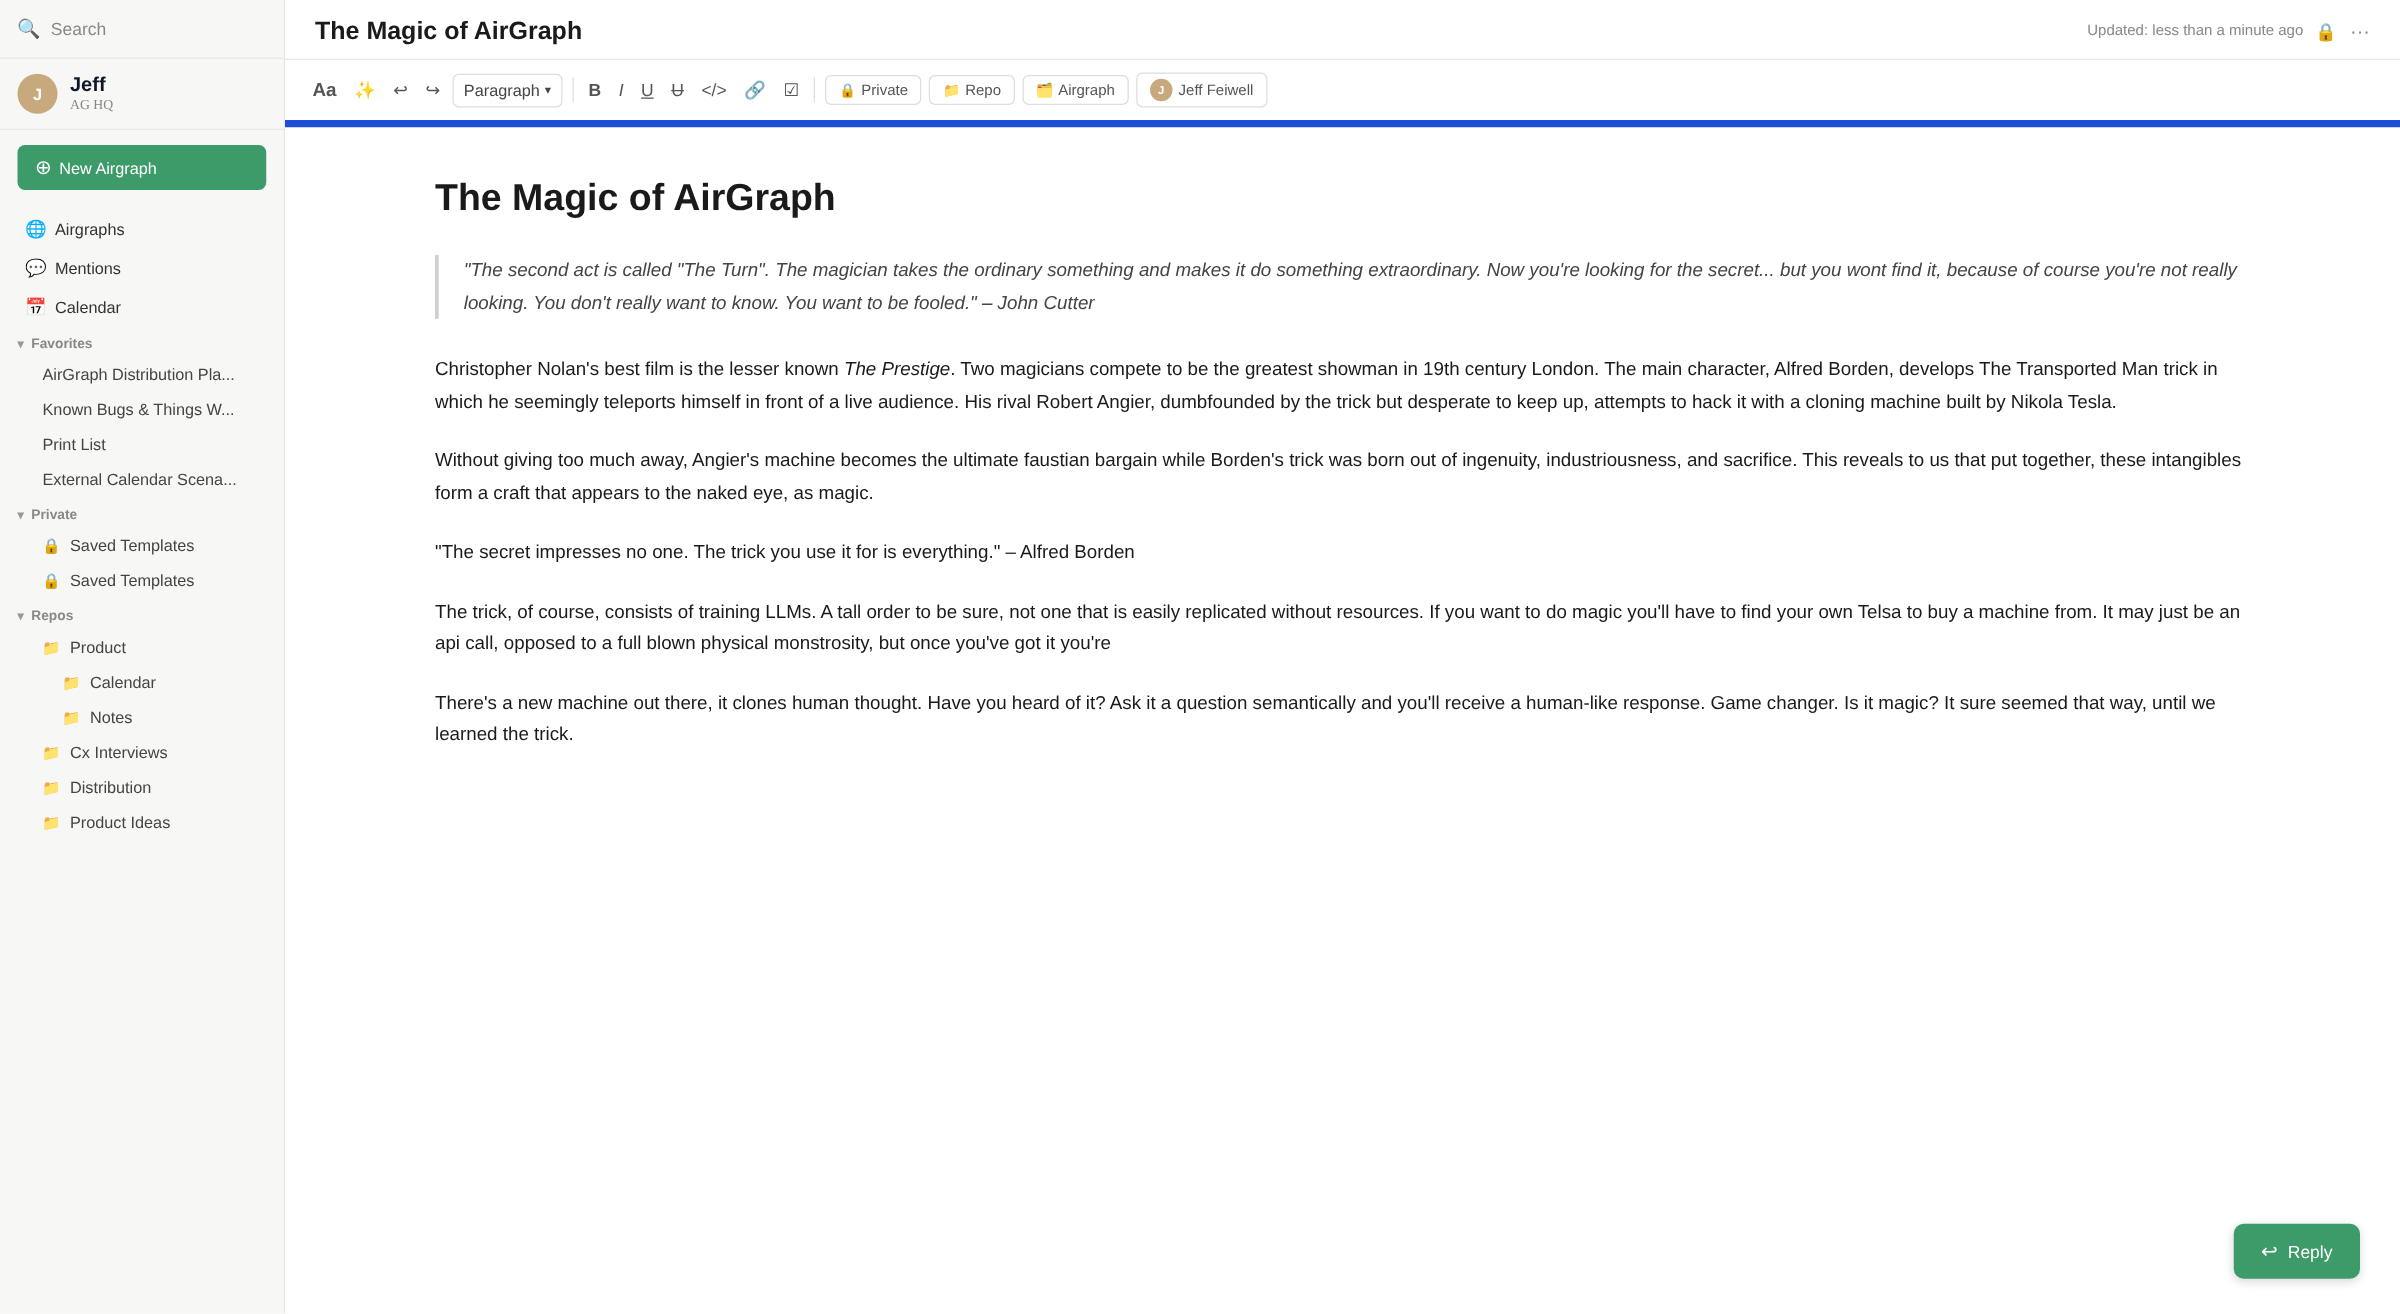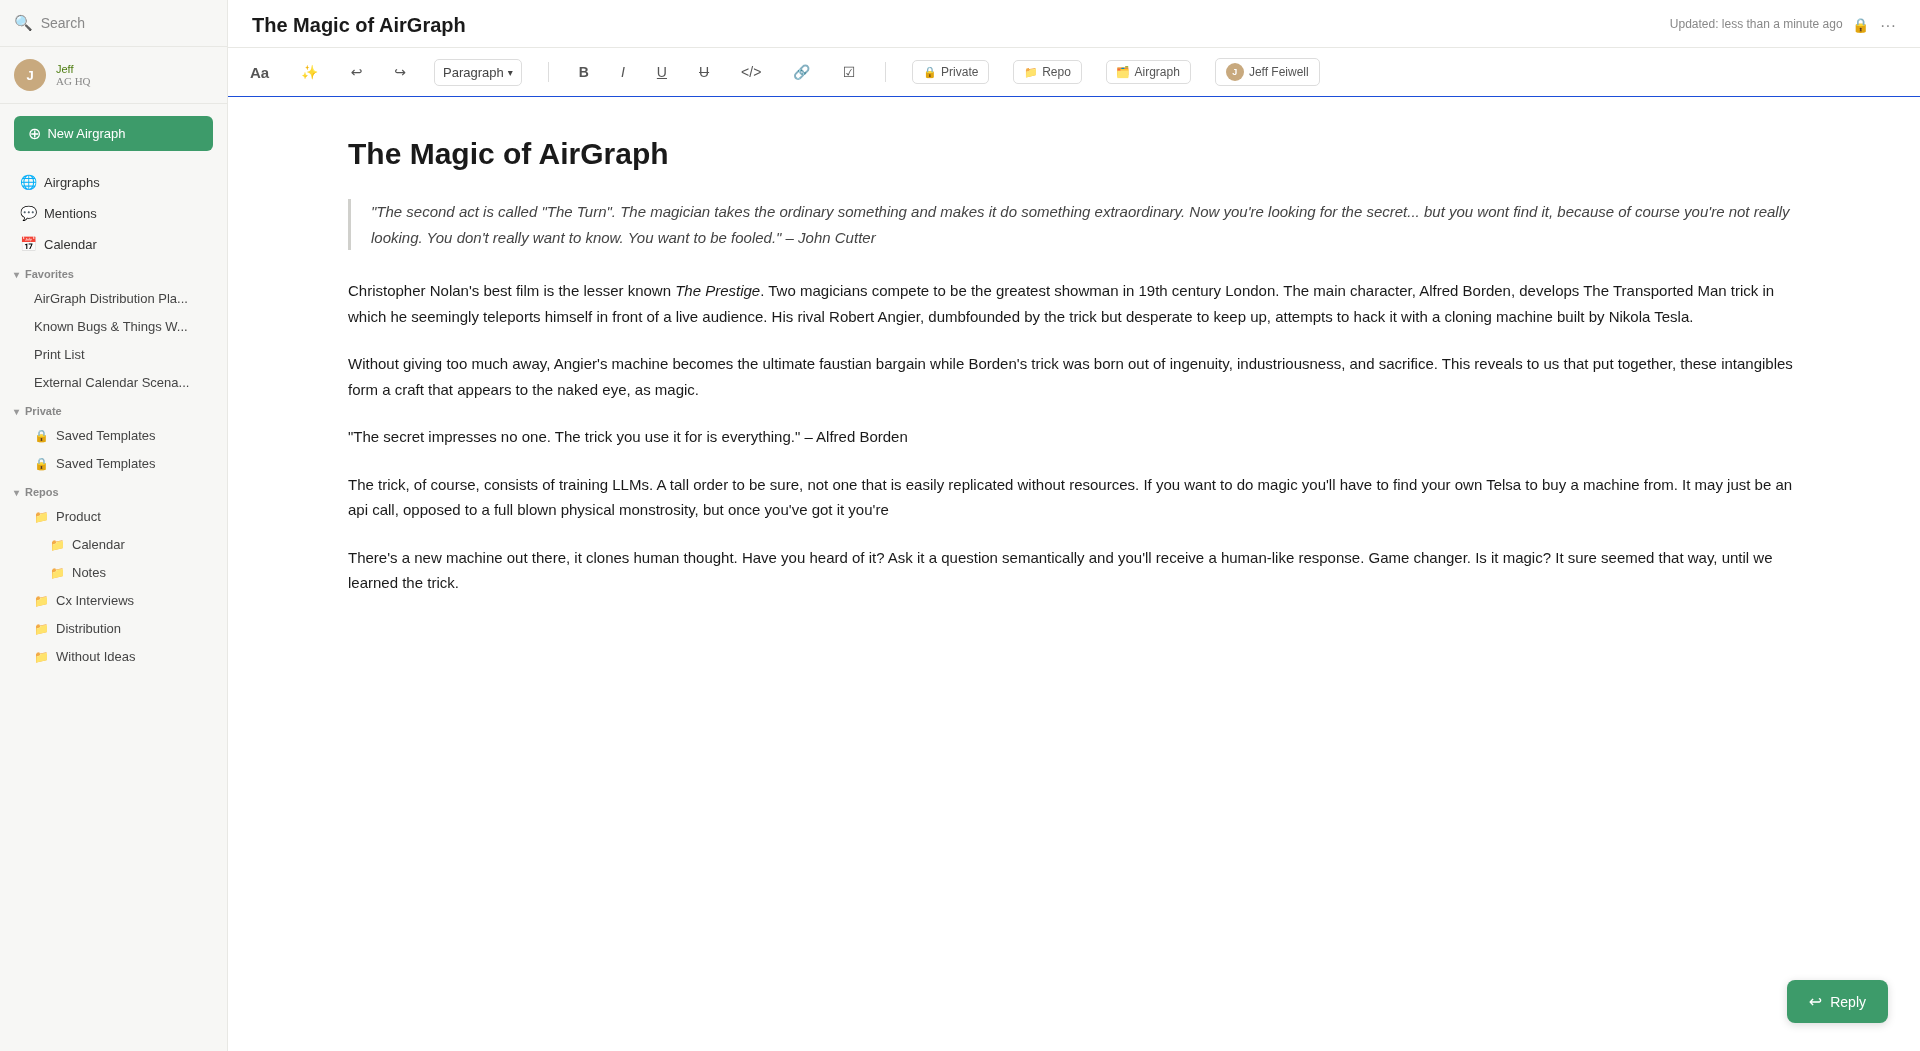--- a/index.html
+++ b/index.html
@@ -47,21 +47,21 @@
       border-radius: 50%;
       background: #c8a97e;
       display: flex;
       align-items: center;
       justify-content: center;
       color: #fff;
       font-size: 13px;
       font-weight: 600;
     }
     .user-info { display: flex; flex-direction: column; }
-    .user-name { font-size: 11px; font-weight: 400; color: #4d7c0f; }
+    .user-name { font-size: 16px; font-weight: 700; color: #0f172a; }
     .user-org { font-size: 11px; color: #888; font-family: Liberation Serif, serif; }
 
     .new-airgraph-btn {
       margin: 12px 14px;
       background: #3d9b6a;
       color: #fff;
       border: none;
       border-radius: 6px;
       padding: 8px 14px;
       font-size: 13px;
@@ -133,23 +133,23 @@
       flex: 1;
       display: flex;
       flex-direction: column;
       overflow: hidden;
     }
 
     
     .toolbar {
       display: flex;
       align-items: center;
-      gap: 20px;
+      gap: 2px;
       padding: 10px 16px;
-      border-bottom: 1px solid #1d4ed8;
+      border-bottom: 6px solid #1d4ed8;
       background: #fff;
     }
     .toolbar-btn {
       background: none;
       border: none;
       cursor: pointer;
       padding: 5px 6px;
       border-radius: 4px;
       color: #555;
       font-size: 14px;
@@ -390,21 +390,21 @@
     <div class="sub-item">
       <span class="sub-icon">📁</span>
       <span>Cx Interviews</span>
     </div>
     <div class="sub-item">
       <span class="sub-icon">📁</span>
       <span>Distribution</span>
     </div>
     <div class="sub-item">
       <span class="sub-icon">📁</span>
-      <span>Without Ideas</span>
+      <span>Product Ideas</span>
     </div>
   </div>
 </div>
 
 <div id="main">
 
   <div class="header-bar">
     <span class="page-title">The Magic of AirGraph</span>
     <div class="header-right">
       <span class="updated-text">Updated: less than a minute ago</span>

